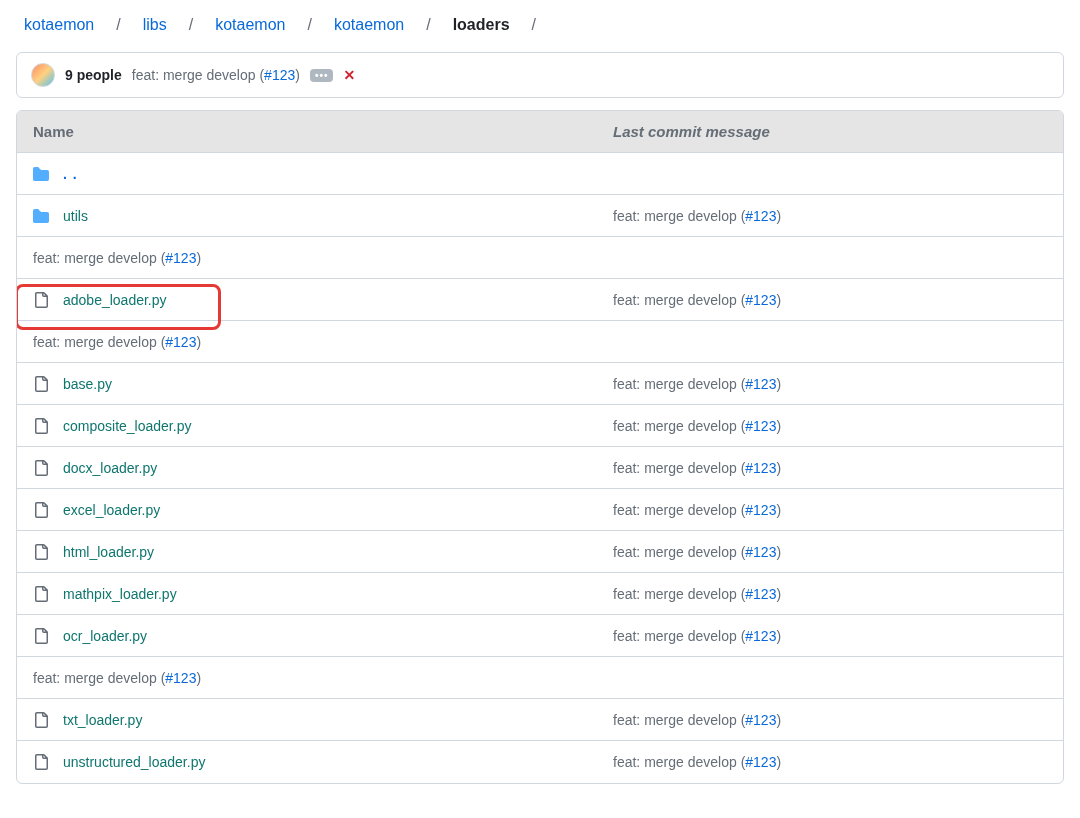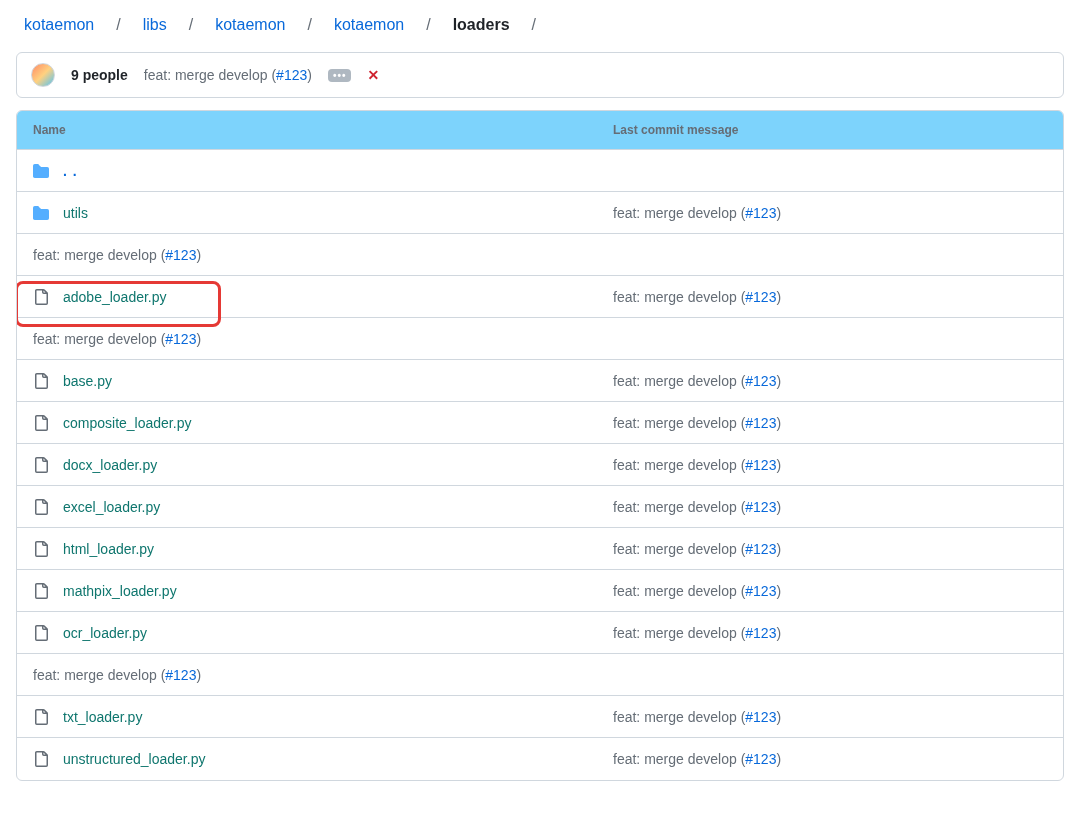--- a/index.html
+++ b/index.html
@@ -34,21 +34,21 @@
       color: #656d76;
       cursor: pointer;
       display: inline-flex;
     }
     .commit-bar {
       border: 1px solid #d0d7de;
       border-radius: 6px;
       padding: 10px 14px;
       display: flex;
       align-items: center;
-      gap: 16px;
+      gap: 10px;
       margin-bottom: 12px;
     }
     .avatar {
       width: 24px;
       height: 24px;
       border-radius: 50%;
       background: linear-gradient(135deg, #ff8a65 0%, #ffd180 50%, #4fc3f7 100%);
       display: inline-block;
       border: 1px solid #d0d7de;
     }
@@ -78,28 +78,28 @@
       font-weight: 700;
       cursor: pointer;
     }
     .table {
       border: 1px solid #d0d7de;
       border-radius: 6px;
       overflow: hidden;
     }
     .thead {
       display: flex;
-      background: #7dd3fc;
+      background: #e5e5e5;
       border-bottom: 1px solid #d0d7de;
-      font-size: 12px;
+      font-size: 15px;
       color: #656d76;
       font-weight: 600;
     }
     .thead .th-name { flex: 0 0 580px; padding: 12px 16px; }
-    .thead .th-commit { flex: 1; padding: 12px 16px; }
+    .thead .th-commit { flex: 1; padding: 12px 16px; font-style: italic; }
     .row {
       display: flex;
       align-items: center;
       border-bottom: 1px solid #d0d7de;
       min-height: 42px;
     }
     .row:last-child { border-bottom: none; }
     .cell-name {
       flex: 0 0 580px;
       display: flex;

